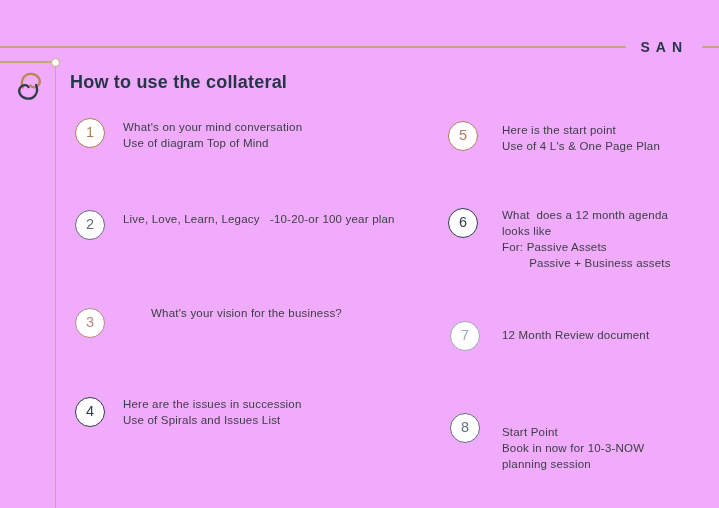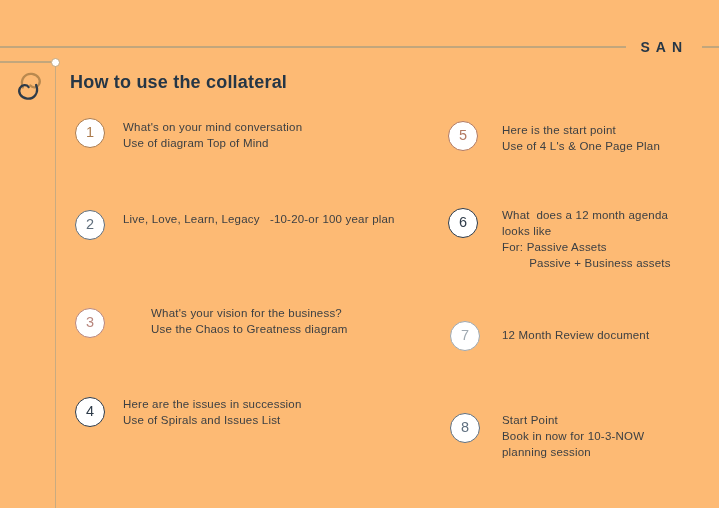--- a/index.html
+++ b/index.html
@@ -1,21 +1,21 @@
 <!DOCTYPE html>
 <html><head>
 <meta charset="utf-8">
 <style>
   * { margin: 0; padding: 0; box-sizing: border-box; }
   html, body { background: #ffffff; }
   .canvas {
     position: relative;
     width: 719px;
     height: 508px;
-    background: #fdba74;
+    background: #f0abfc;
     overflow: hidden;
     font-family: "Liberation Sans", sans-serif;
   }
   
   .top-rule {
     position: absolute;
     top: 40px; left: 0; right: 0;
     height: 14px;
     display: flex;
     align-items: center;
@@ -111,21 +111,20 @@
   </div>
 
   <div class="item-circle" style="left: 75px; top: 210px; border-color: rgb(95, 110, 124); color: rgb(95, 110, 124);">2</div>
   <div class="item-text" style="left:123px; top:211px;">
     <div class="line">Live, Love, Learn, Legacy   -10-20-or 100 year plan</div>
   </div>
 
   <div class="item-circle" style="left: 75px; top: 308px; border-color: rgb(184, 134, 125); color: rgb(184, 134, 125);">3</div>
   <div class="item-text" style="left:123px; top:305px;margin-left:28px;">
     <div class="line">What's your vision for the business?</div>
-    <div class="line">Use the Chaos to Greatness diagram</div>
   </div>
 
   <div class="item-circle" style="left: 75px; top: 397px; border-color: rgb(46, 59, 73); color: rgb(46, 59, 73);">4</div>
   <div class="item-text" style="left:123px; top:396px;">
     <div class="line">Here are the issues in succession</div>
     <div class="line">Use of Spirals and Issues List</div>
   </div>
 
   <div class="item-circle" style="left: 448px; top: 121px; border-color: rgb(178, 122, 98); color: rgb(178, 122, 98);">5</div>
   <div class="item-text" style="left:502px; top:122px;">
@@ -140,19 +139,19 @@
     <div class="line">For: Passive Assets</div>
     <div class="line">        Passive + Business assets</div>
   </div>
 
   <div class="item-circle" style="left: 450px; top: 321px; border-color: rgb(159, 169, 177); color: rgb(159, 169, 177);">7</div>
   <div class="item-text" style="left:502px; top:327px;">
     <div class="line">12 Month Review document</div>
   </div>
 
   <div class="item-circle" style="left: 450px; top: 413px; border-color: rgb(95, 112, 128); color: rgb(95, 112, 128);">8</div>
-  <div class="item-text" style="left:502px; top:412px;">
+  <div class="item-text" style="left:502px; top:424px;">
     <div class="line">Start Point</div>
     <div class="line">Book in now for 10-3-NOW</div>
     <div class="line">planning session</div>
   </div>
 
 </div>
 
 </body></html>

